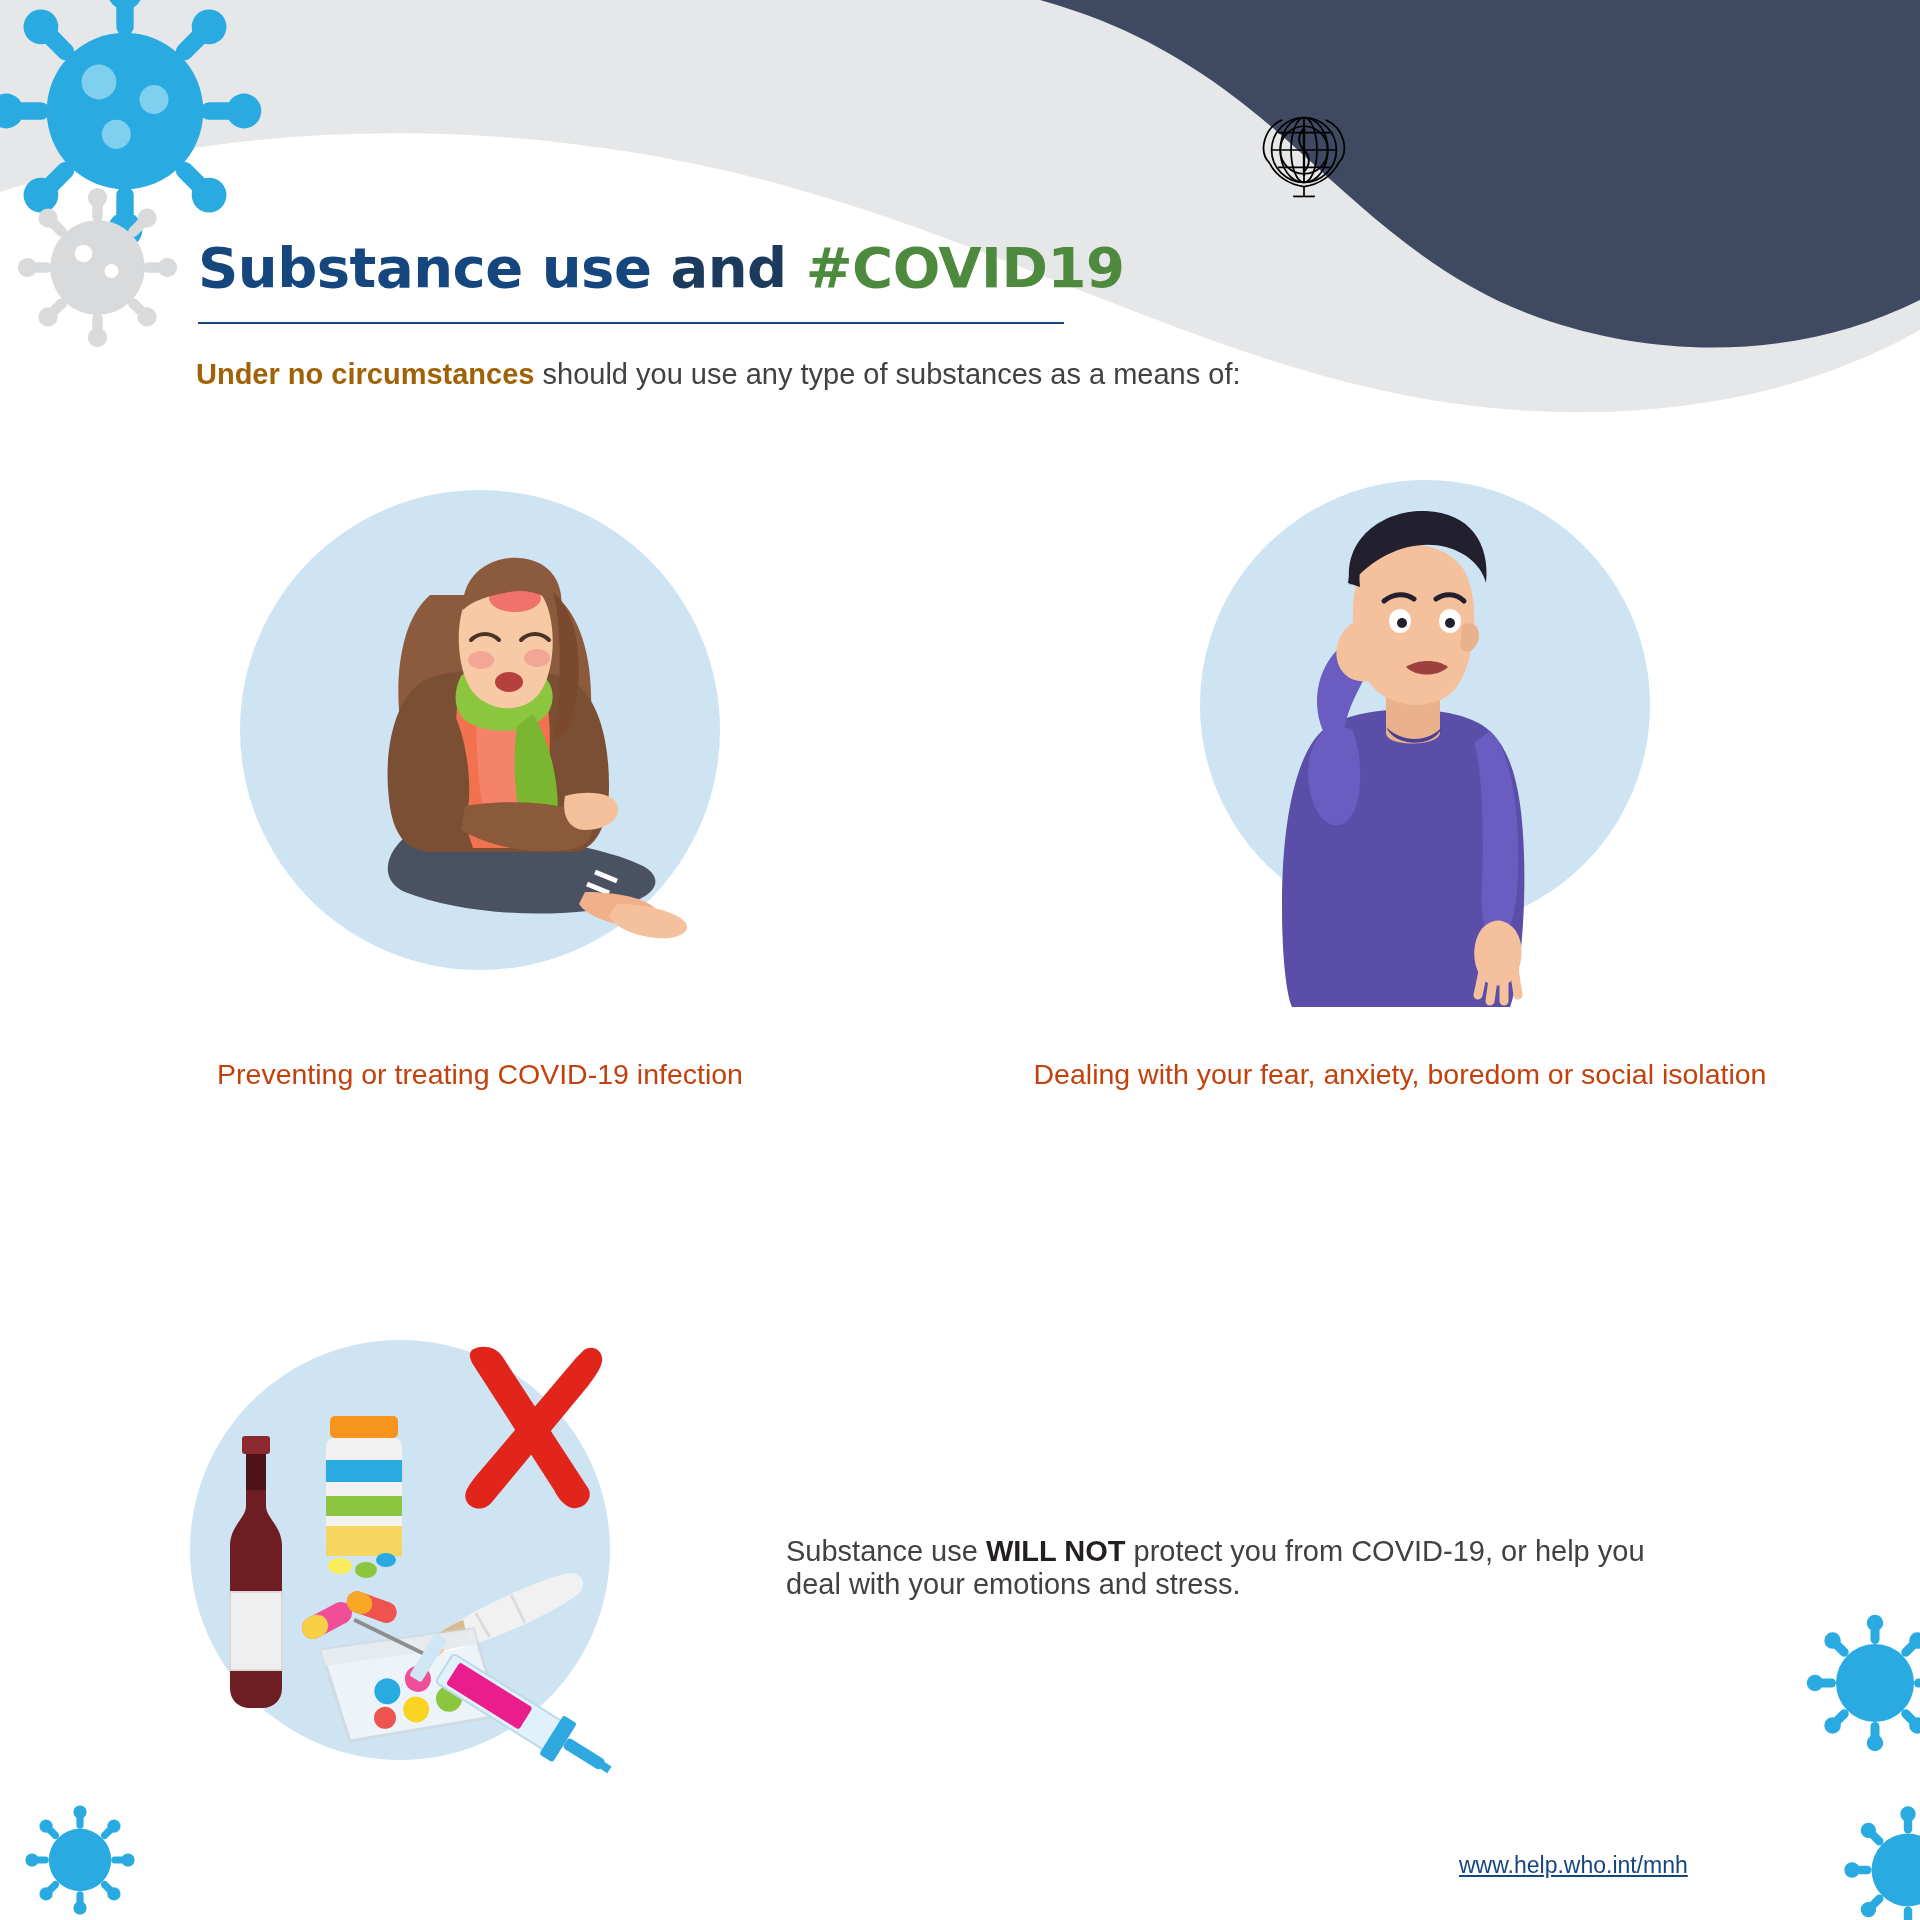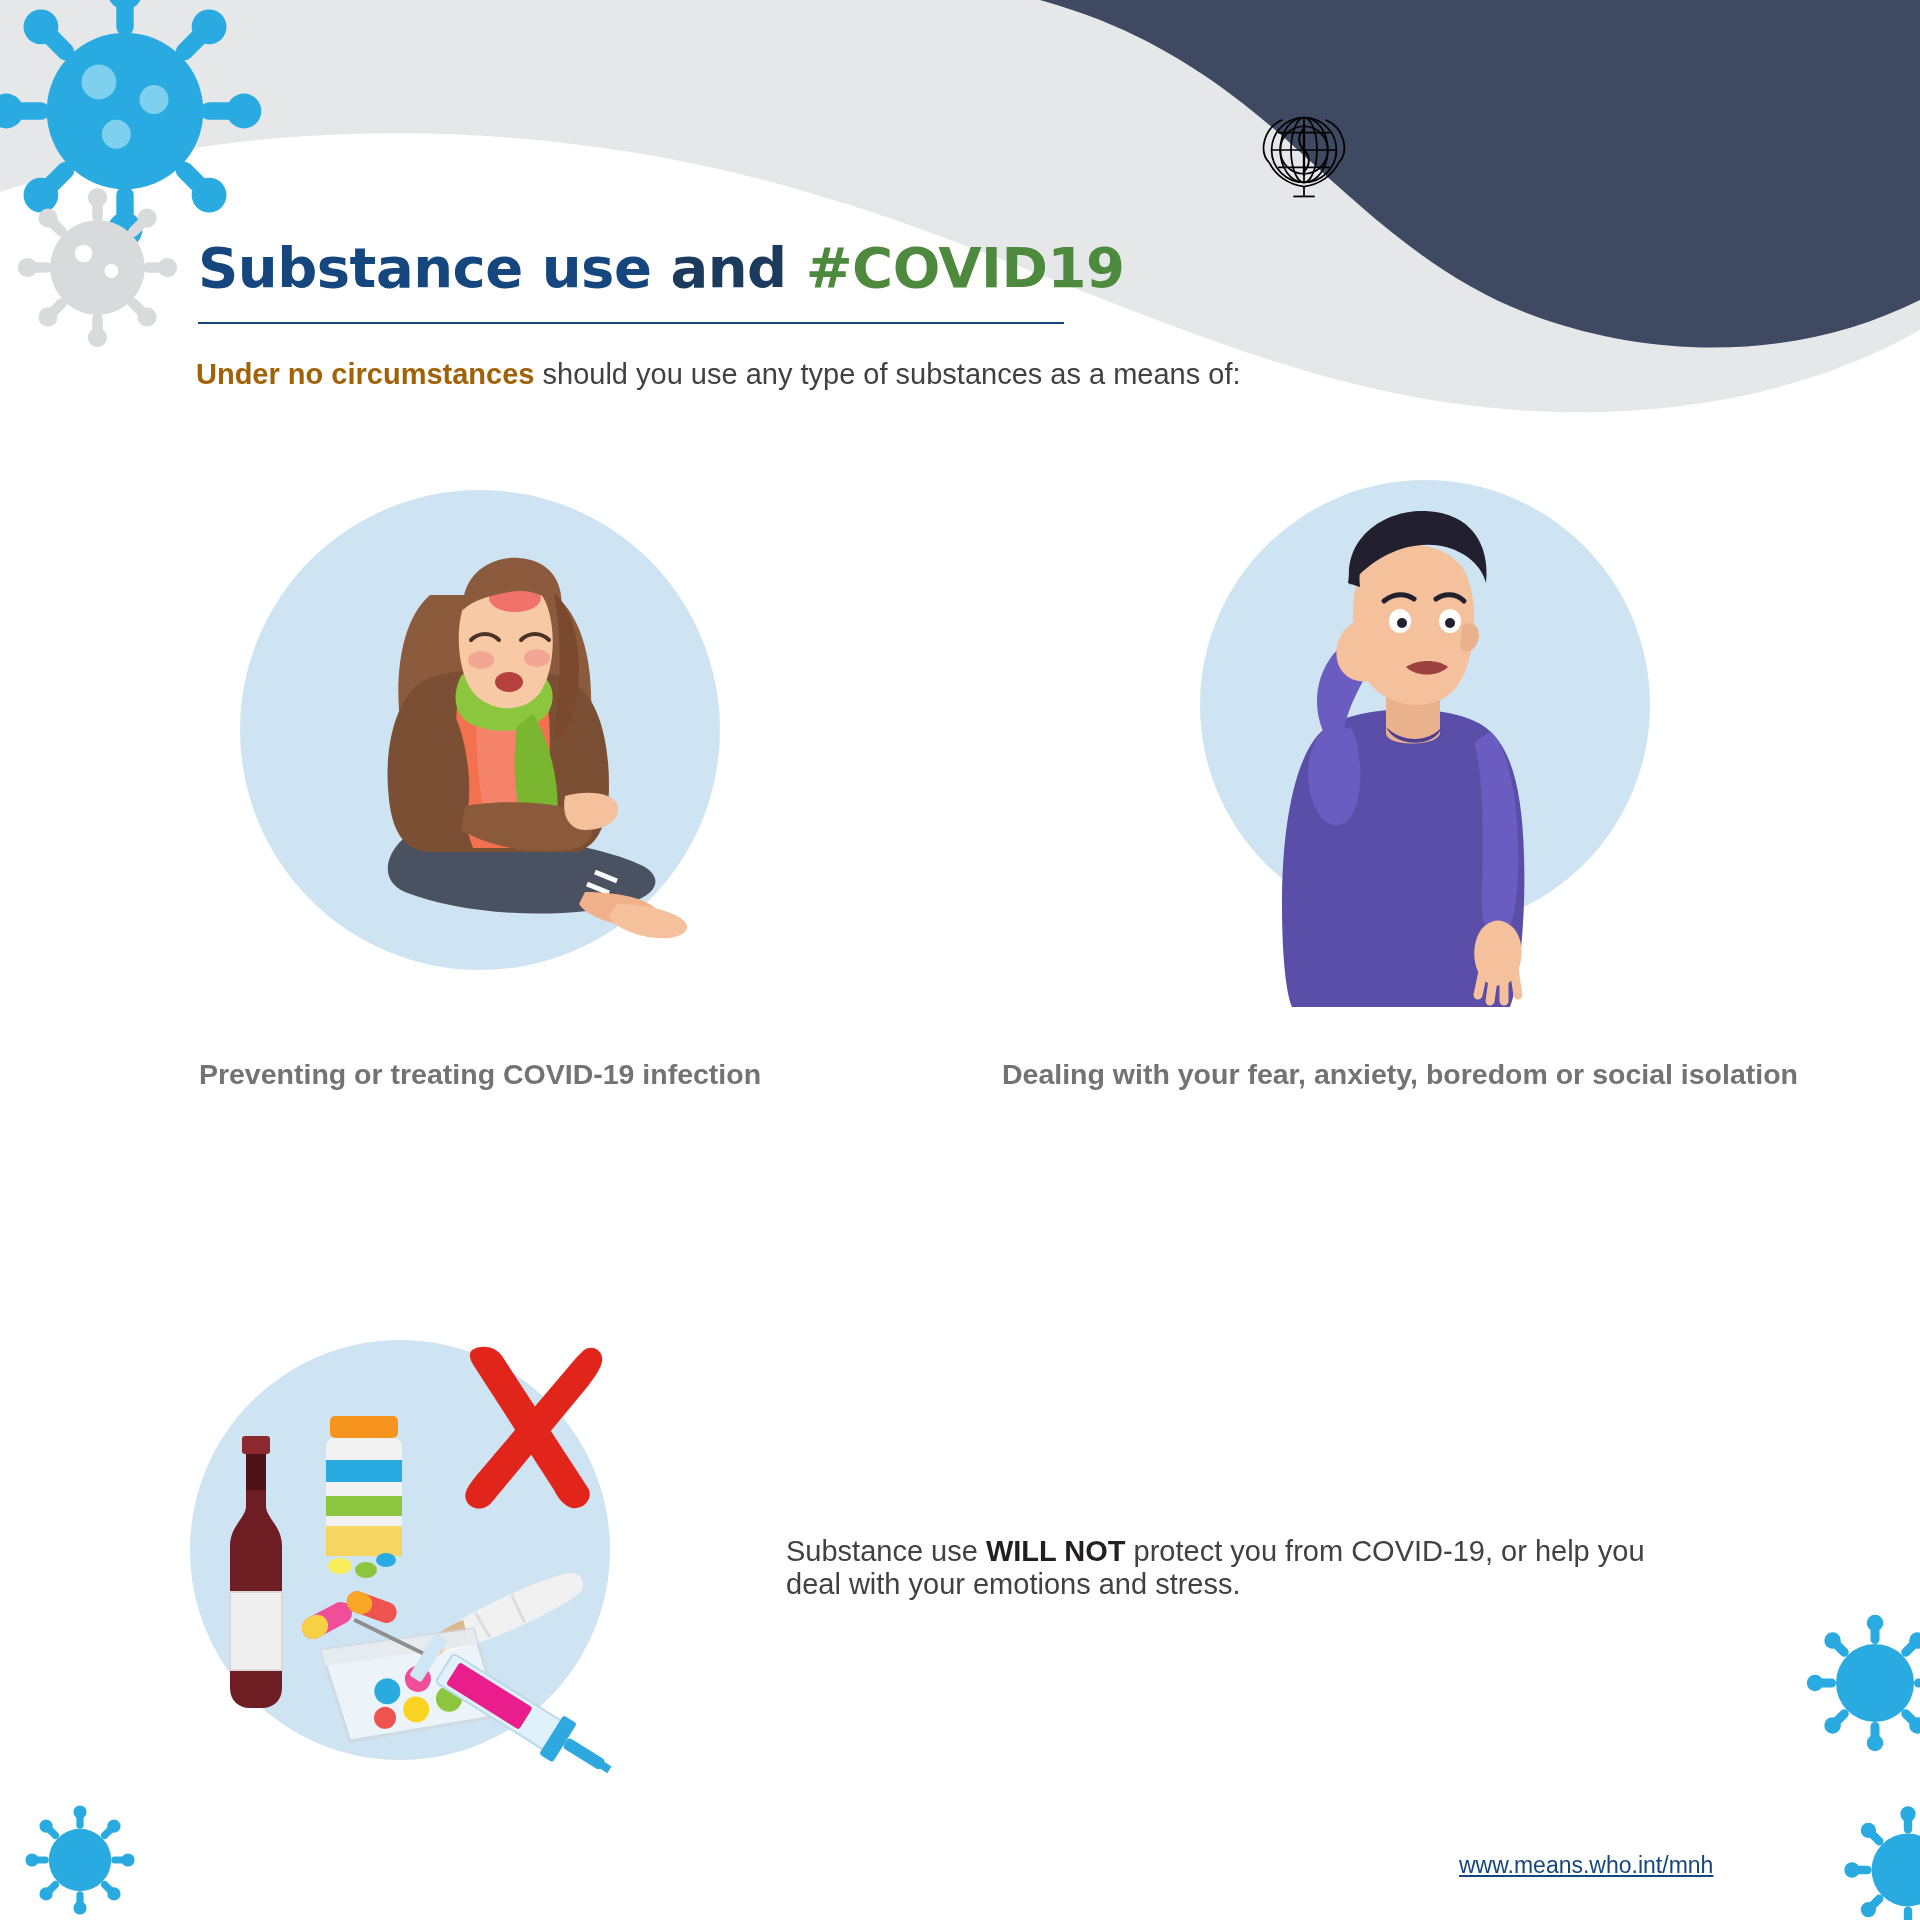--- a/index.html
+++ b/index.html
@@ -114,22 +114,21 @@
     position: absolute;
     border-radius: 50%;
     background: #cfe4f3;
   }
 
   .caption {
     position: absolute;
     text-align: center;
     font-size: 28.5px;
     line-height: 44px;
-    color: #737373;
-    font-weight: bold;
+    color: #c2410c;
   }
 
   .bodytext {
     position: absolute;
     font-size: 29px;
     line-height: 33px;
     color: #414042;
   }
   .bodytext b { font-weight: bold; color: #231f20; }
 
@@ -473,13 +472,13 @@
       <path d="M292 30 C300 24 316 26 322 36 L408 168 C414 178 404 190 392 188 C384 186 378 178 374 170 L294 46 C290 40 288 34 292 30 Z" fill="#e1251b"></path>
       <path d="M404 30 C412 24 424 30 422 42 C420 50 414 58 408 66 L312 182 C304 192 290 190 286 180 C283 172 290 164 296 156 L396 38 Z" fill="#e1251b"></path>
     </g>
   </svg>
 </div>
 
 <div class="bodytext" style="top:1535px;left:786px;width:900px;">
   <span>Substance use </span><b>WILL NOT</b><span> protect you from COVID-19, or help you deal with your emotions and stress.</span>
 </div>
 
-<a class="footer-link" href="#">www.means.who.int/mnh</a>
+<a class="footer-link" href="#">www.help.who.int/mnh</a>
 
 </body></html>

